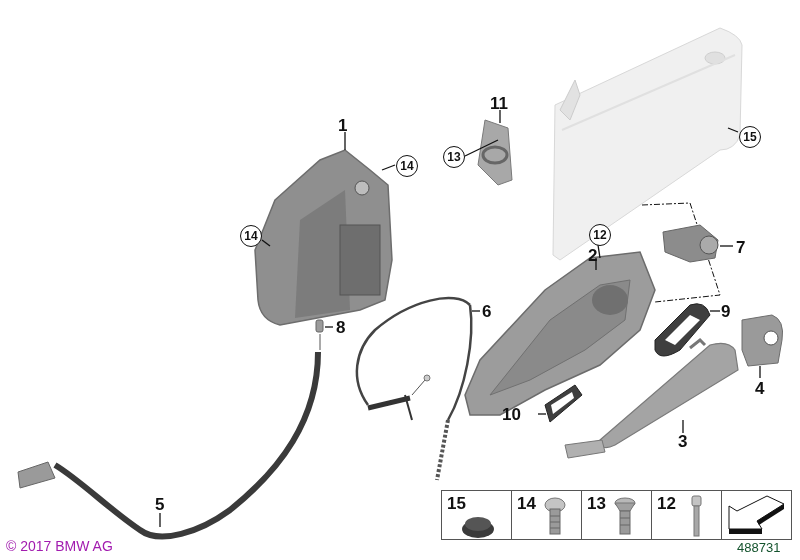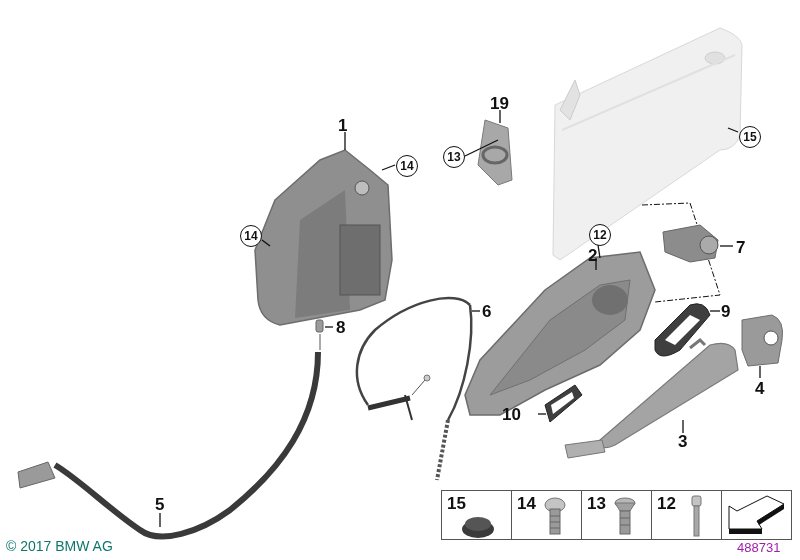--- a/index.html
+++ b/index.html
@@ -1,21 +1,21 @@
 <!DOCTYPE html>
 <html><head>
 <meta charset="utf-8">
 <style>
   html, body { margin:0; padding:0; background:#ffffff; }
   body { width:800px; height:560px; position:relative; overflow:hidden; font-family:"Liberation Sans", sans-serif; }
   .canvas { position:absolute; left:0; top:0; width:800px; height:560px; }
   .callout { position:absolute; font-family:"Liberation Sans", sans-serif; font-weight:bold; font-size:17px; color:#111; line-height:1; }
   .callout-circle { position:absolute; width:22px; height:22px; border:1.6px solid #111; border-radius:50%; font-family:"Liberation Sans", sans-serif; font-weight:bold; font-size:12px; color:#111; display:flex; align-items:center; justify-content:center; background:#fff; box-sizing:border-box; }
-  .copyright { position:absolute; left:6px; top:538px; font-size:14px; color:#0f766e; font-family:"Liberation Sans", sans-serif; }
-  .diagram-id { position:absolute; left:737px; top:540px; font-size:13px; color:#a21caf; font-family:"Liberation Sans", sans-serif; }
+  .copyright { position:absolute; left:6px; top:538px; font-size:14px; color:#a21caf; font-family:"Liberation Sans", sans-serif; }
+  .diagram-id { position:absolute; left:737px; top:540px; font-size:13px; color:#14532d; font-family:"Liberation Sans", sans-serif; }
   .legend-table { position:absolute; left:441px; top:490px; display:flex; border:1px solid #555; height:48px; }
   .legend-cell { width:69px; height:48px; border-right:1px solid #555; position:relative; background:#fff; }
   .legend-cell:last-child { border-right:none; }
   .legend-num { position:absolute; left:5px; top:3px; font-weight:bold; font-size:17px; color:#111; font-family:"Liberation Sans", sans-serif; }
   .legend-cell svg { position:absolute; left:0; top:0; }
 </style>
 </head>
 <body>
 
 <svg class="canvas" width="800" height="560" viewBox="0 0 800 560">
@@ -113,21 +113,21 @@
 <div class="callout" style="left:338px;top:117px;">1</div>
 <div class="callout" style="left:588px;top:247px;">2</div>
 <div class="callout" style="left:678px;top:433px;">3</div>
 <div class="callout" style="left:755px;top:380px;">4</div>
 <div class="callout" style="left:155px;top:496px;">5</div>
 <div class="callout" style="left:482px;top:303px;">6</div>
 <div class="callout" style="left:736px;top:239px;">7</div>
 <div class="callout" style="left:336px;top:319px;">8</div>
 <div class="callout" style="left:721px;top:303px;">9</div>
 <div class="callout" style="left:502px;top:406px;">10</div>
-<div class="callout" style="left:490px;top:95px;">19</div>
+<div class="callout" style="left:490px;top:95px;">11</div>
 
 <div class="callout-circle" style="left:589px;top:224px;">12</div>
 <div class="callout-circle" style="left:443px;top:146px;">13</div>
 <div class="callout-circle" style="left:396px;top:155px;">14</div>
 <div class="callout-circle" style="left:240px;top:225px;">14</div>
 <div class="callout-circle" style="left:739px;top:126px;">15</div>
 
 <div class="legend-table">
   <div class="legend-cell">
     <span class="legend-num">15</span>

